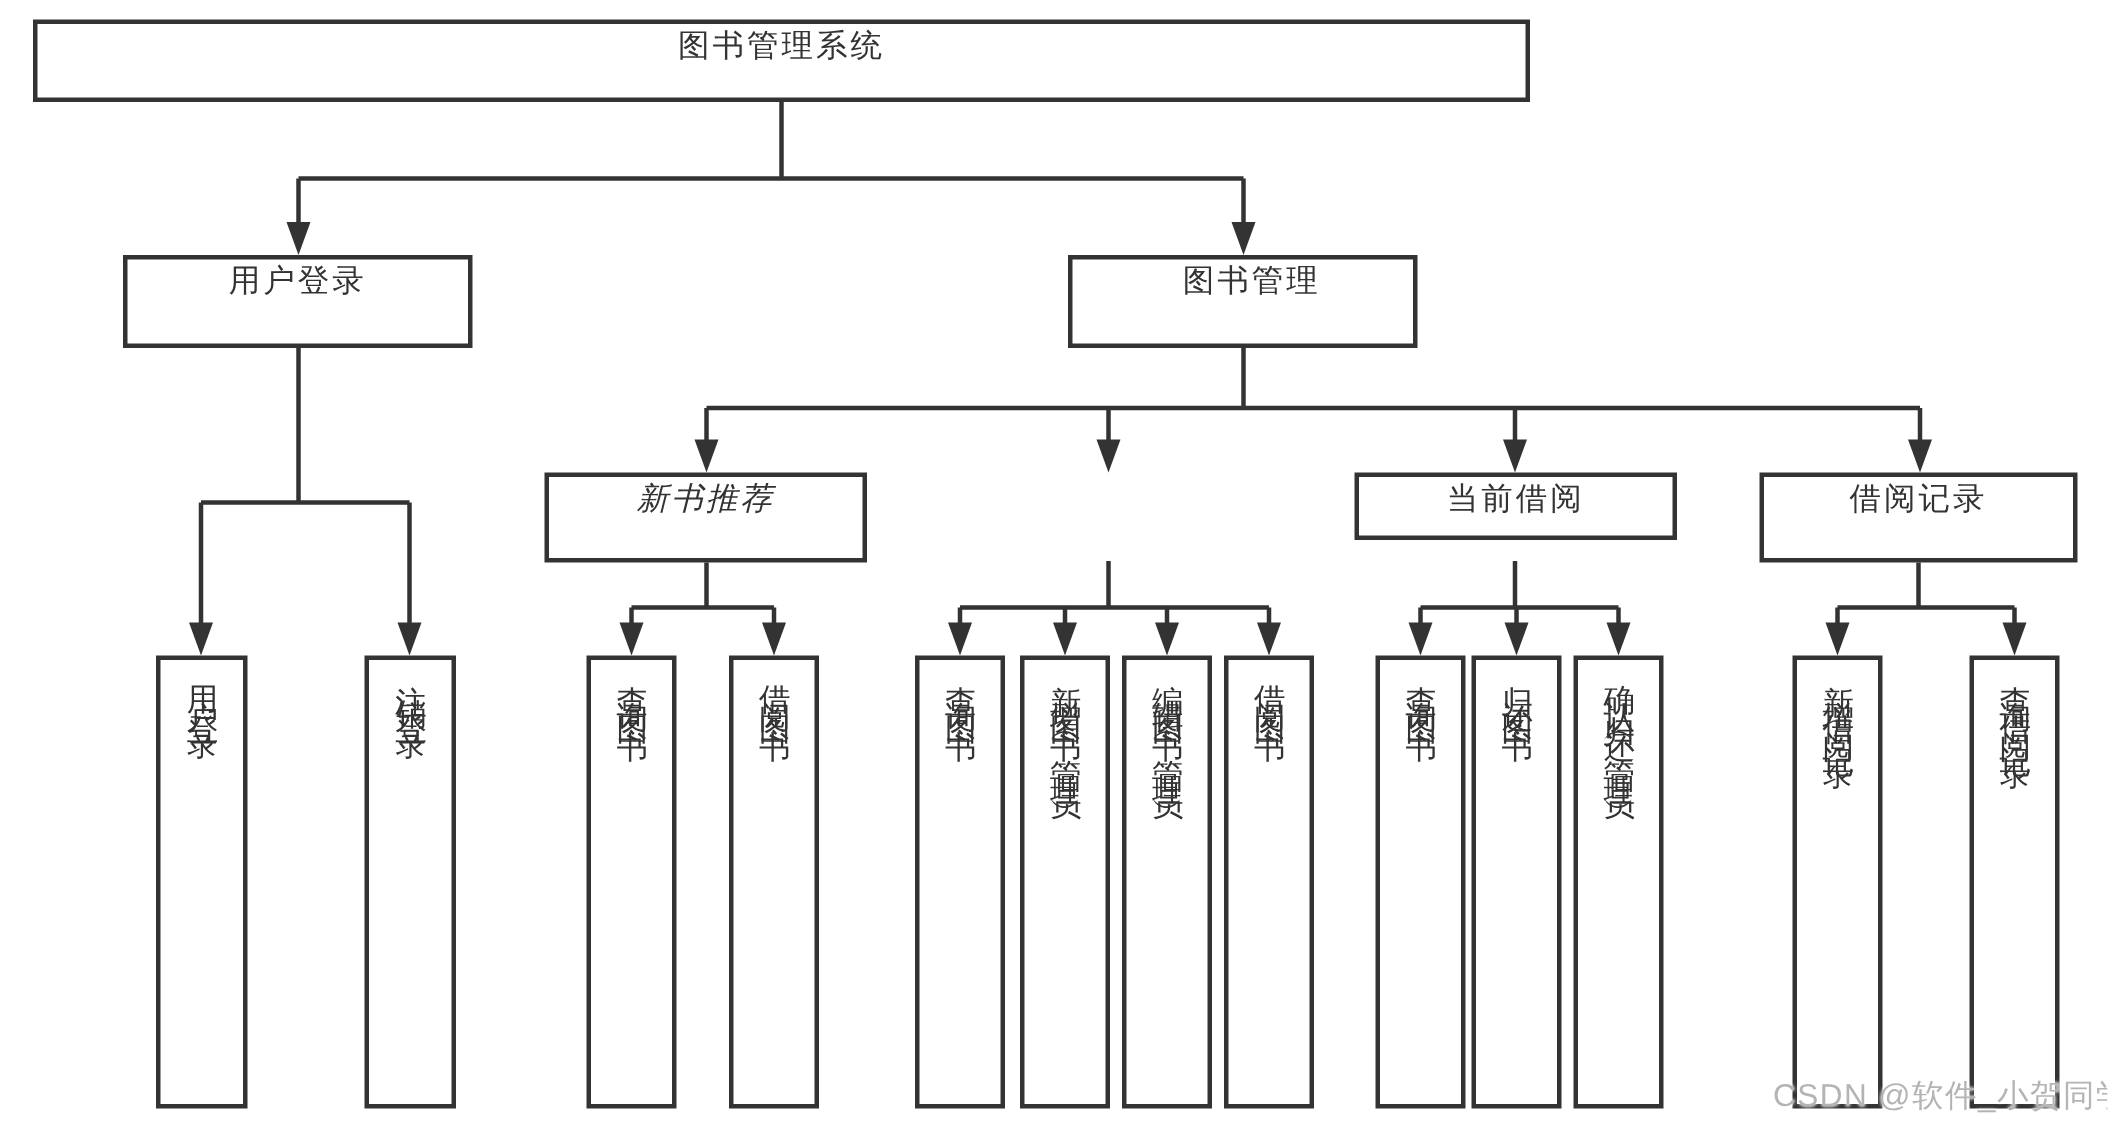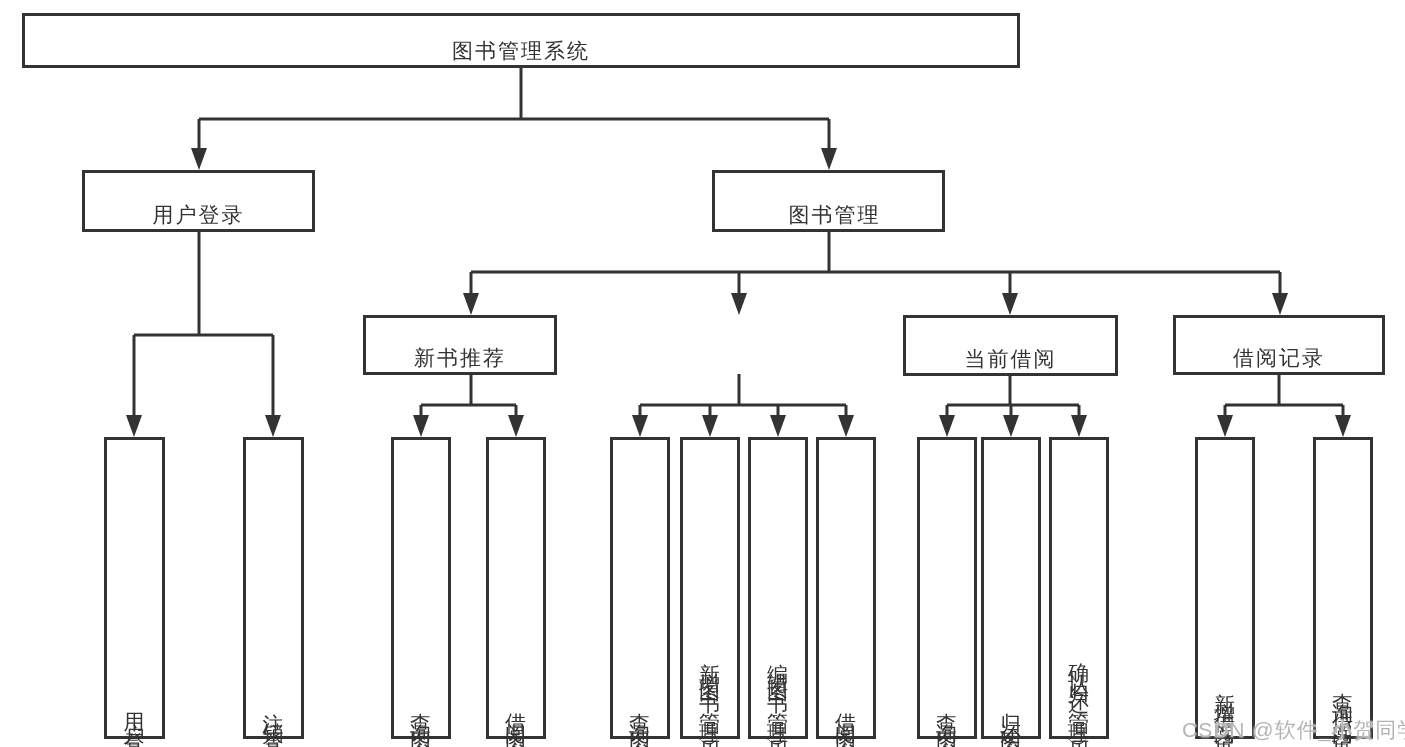--- a/index.html
+++ b/index.html
@@ -2,21 +2,21 @@
 <html><head>
 <meta charset="utf-8">
 <style>
   html,body{margin:0;padding:0;background:#fff;}
   .canvas{
     position:relative;width:1405px;height:747px;background:#fff;overflow:hidden;
     font-family:"Liberation Sans","DejaVu Sans",sans-serif;color:#333;
   }
   .node{
     position:absolute;box-sizing:border-box;border:3px solid #333;background:#fff;
-    display:flex;align-items:flex-end;justify-content:center;
+    display:flex;align-items:flex-start;justify-content:center;
     font-size:21px;letter-spacing:2px;color:#333;z-index:2;
   }
   .leaf .vtext{
     writing-mode:vertical-rl;text-orientation:mixed;
     font-size:21px;letter-spacing:10px;line-height:1;white-space:nowrap;
   }
   .connectors{position:absolute;left:0;top:0;z-index:1;pointer-events:none;}
   .watermark{
     position:absolute;left:1182px;top:716px;z-index:5;
     font-size:21px;letter-spacing:1px;color:#b4b4b4;
@@ -87,24 +87,24 @@
     <span>图书管理系统</span>
   </div>
 
   <div class="node" style="left:82px;top:170px;width:233px;height:62px;">
     <span>用户登录</span>
   </div>
   <div class="node" style="left:712px;top:170px;width:233px;height:62px;padding-left:12px;">
     <span>图书管理</span>
   </div>
 
-  <div class="node" style="left:363px;top:315px;width:194px;height:60px;">
+  <div class="node" style="left:363px;top:315px;width:215px;height:60px;font-style:italic;">
     <span>新书推荐</span>
   </div>
-  <div class="node" style="left:903px;top:315px;width:215px;height:61px;">
+  <div class="node" style="left:903px;top:315px;width:215px;height:45px;">
     <span>当前借阅</span>
   </div>
   <div class="node" style="left:1173px;top:315px;width:212px;height:60px;">
     <span>借阅记录</span>
   </div>
 
   <div class="node leaf" style="left:104px;top:437px;width:61px;height:302px;">
     <span class="vtext">用户登录</span>
   </div>
   <div class="node leaf" style="left:243px;top:437px;width:61px;height:302px;">

